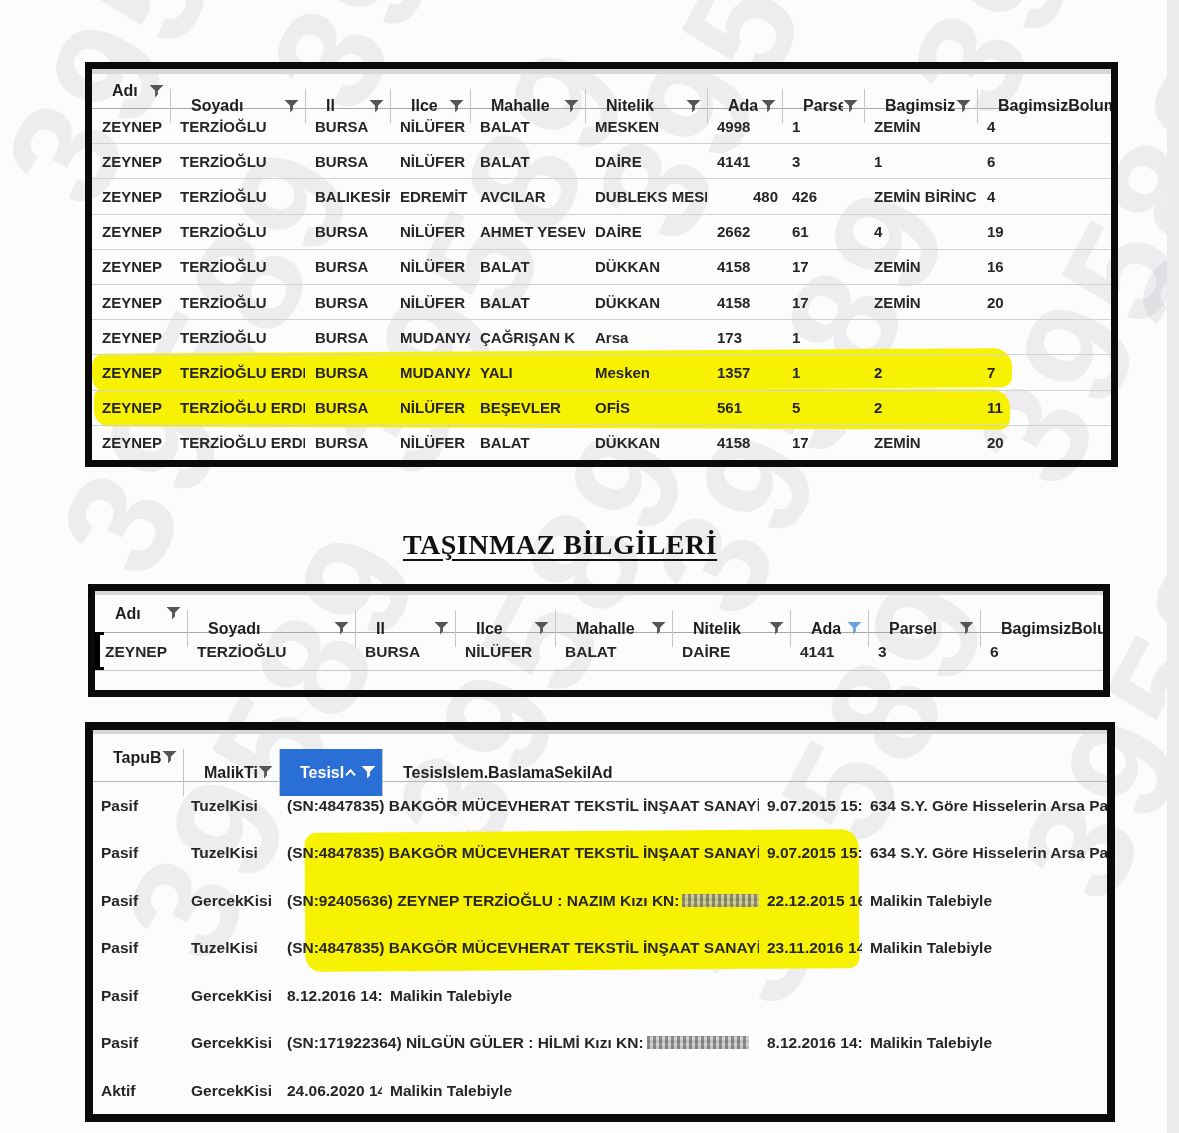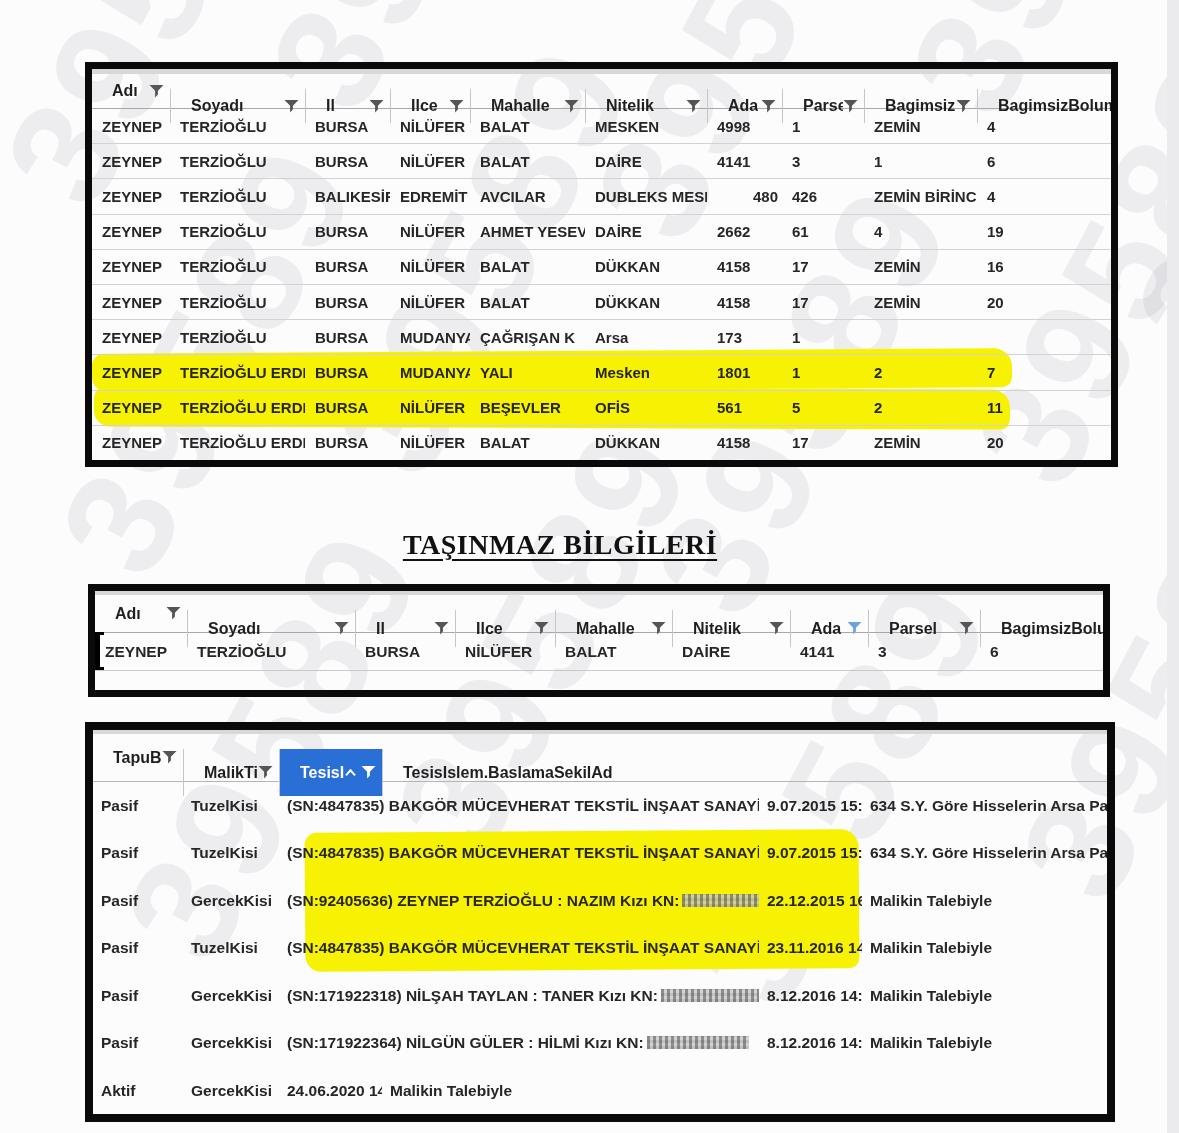--- a/index.html
+++ b/index.html
@@ -216,21 +216,21 @@
         <div class="cell" style="width: 113px;"><span></span></div>
         <div class="cell" style="width: 134px;"><span></span></div>
       </div>
       <div class="row" style="height: 35.2px;">
         <div class="cell" style="width: 78px;"><span>ZEYNEP</span></div>
         <div class="cell" style="width: 135px;"><span>TERZİOĞLU ERDEM</span></div>
         <div class="cell" style="width: 85px;"><span>BURSA</span></div>
         <div class="cell" style="width: 80px;"><span>MUDANYA</span></div>
         <div class="cell" style="width: 115px;"><span>YALI</span></div>
         <div class="cell" style="width: 122px;"><span>Mesken</span></div>
-        <div class="cell" style="width: 75px;"><span>1801</span></div>
+        <div class="cell" style="width: 75px;"><span>1357</span></div>
         <div class="cell" style="width: 82px;"><span>1</span></div>
         <div class="cell" style="width: 113px;"><span>2</span></div>
         <div class="cell" style="width: 134px;"><span>7</span></div>
       </div>
       <div class="row" style="height: 35.2px;">
         <div class="cell" style="width: 78px;"><span>ZEYNEP</span></div>
         <div class="cell" style="width: 135px;"><span>TERZİOĞLU ERDEM</span></div>
         <div class="cell" style="width: 85px;"><span>BURSA</span></div>
         <div class="cell" style="width: 80px;"><span>NİLÜFER</span></div>
         <div class="cell" style="width: 115px;"><span>BEŞEVLER</span></div>
@@ -378,21 +378,20 @@
       <div class="row" style="height: 47.5px;">
         <div class="cell" style="width: 90px;"><span>Pasif</span></div>
         <div class="cell" style="width: 96px;"><span>TuzelKisi</span></div>
         <div class="cell" style="width: 480px;"><span>(SN:4847835) BAKGÖR MÜCEVHERAT TEKSTİL İNŞAAT SANAYİ VE TİCAR</span></div>
         <div class="cell" style="width: 103px;"><span>23.11.2016 14</span></div>
         <div class="cell" style="width: 245px;"><span>Malikin Talebiyle</span></div>
       </div>
       <div class="row" style="height: 47.5px;">
         <div class="cell" style="width: 90px;"><span>Pasif</span></div>
         <div class="cell" style="width: 96px;"><span>GercekKisi</span></div>
-        <div class="cell" style="width: 480px;"><span>(SN:171922318) NİLŞAH TAYLAN : TANER Kızı KN:</span><span class="mask"></span></div>
         <div class="cell" style="width: 103px;"><span>8.12.2016 14:</span></div>
         <div class="cell" style="width: 245px;"><span>Malikin Talebiyle</span></div>
       </div>
       <div class="row" style="height: 47.5px;">
         <div class="cell" style="width: 90px;"><span>Pasif</span></div>
         <div class="cell" style="width: 96px;"><span>GercekKisi</span></div>
         <div class="cell" style="width: 480px;"><span>(SN:171922364) NİLGÜN GÜLER : HİLMİ Kızı KN:</span><span class="mask"></span></div>
         <div class="cell" style="width: 103px;"><span>8.12.2016 14:</span></div>
         <div class="cell" style="width: 245px;"><span>Malikin Talebiyle</span></div>
       </div>

